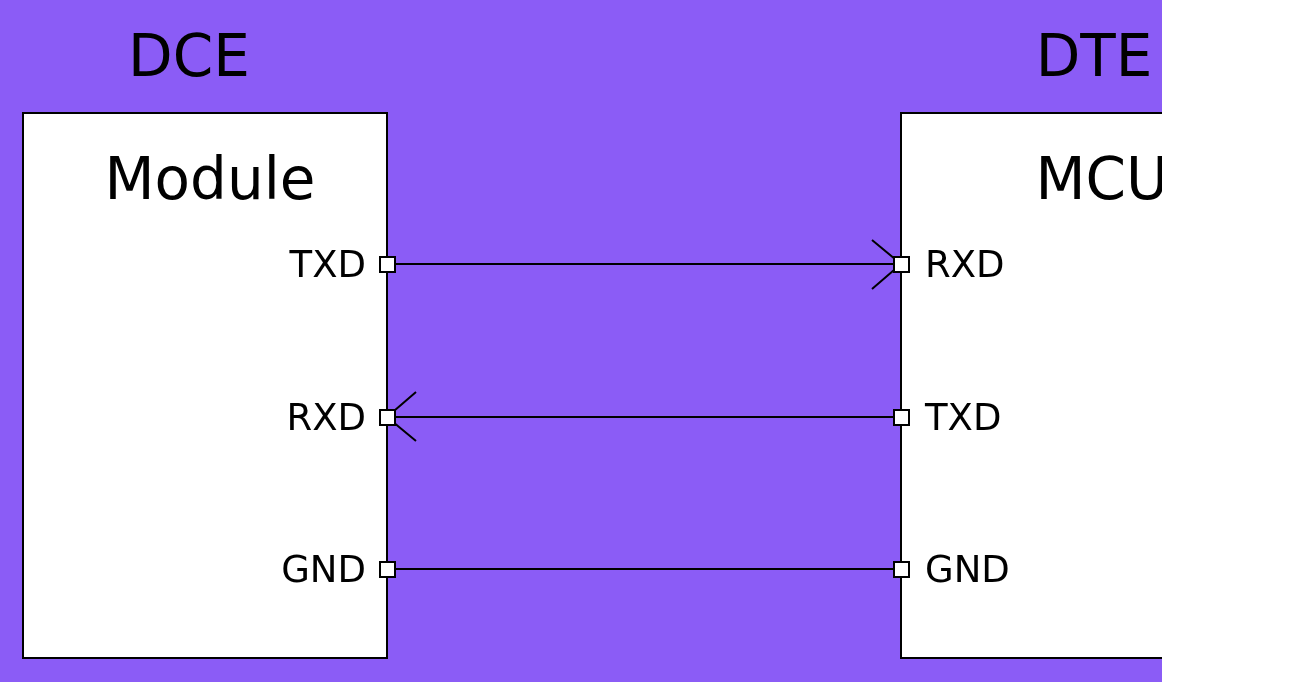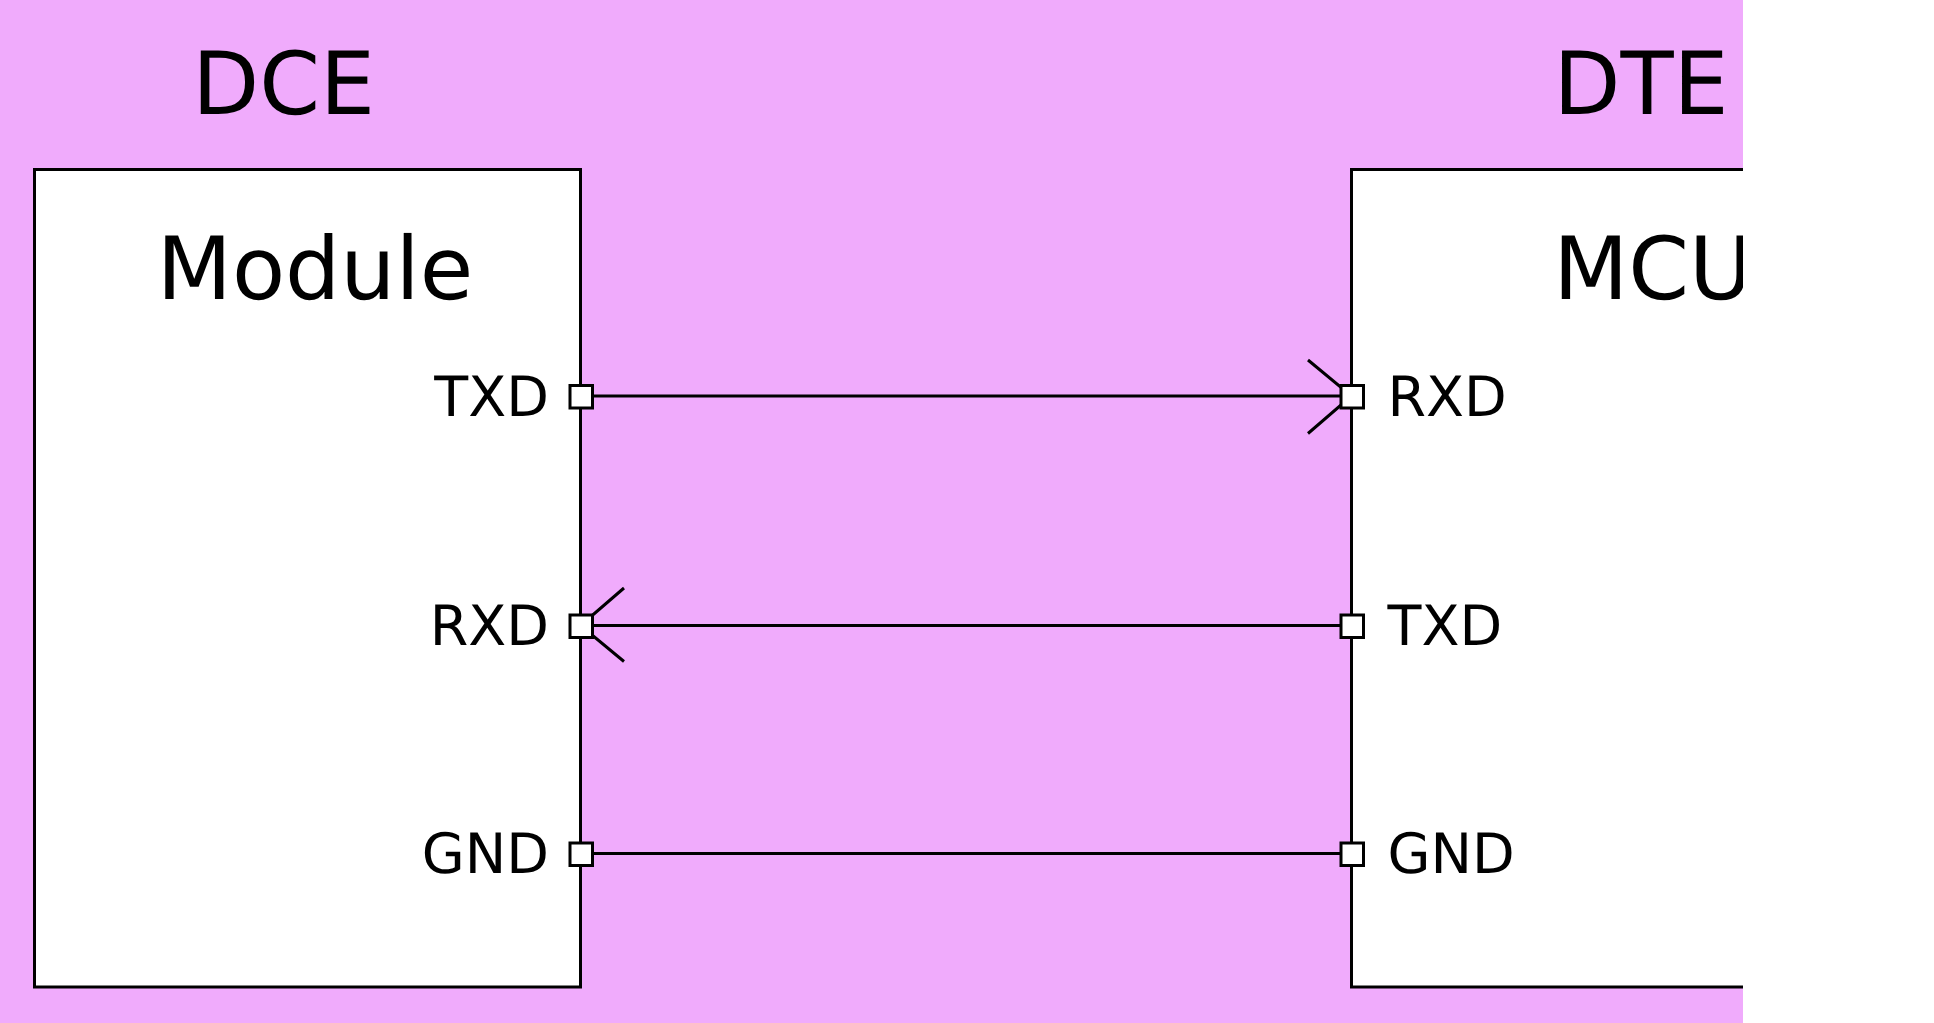--- a/index.html
+++ b/index.html
@@ -9,21 +9,21 @@
     background: #ffffff;
   }
   body {
     font-family: "DejaVu Sans", "Liberation Sans", sans-serif;
     color: #000000;
   }
   #canvas {
     position: relative;
     width: 1162px;
     height: 682px;
-    background: #f0abfc;
+    background: #8b5cf6;
     overflow: hidden;
   }
   #diagram-svg {
     position: absolute;
     left: 0;
     top: 0;
     width: 1289px;
     height: 682px;
     display: block;
   }

